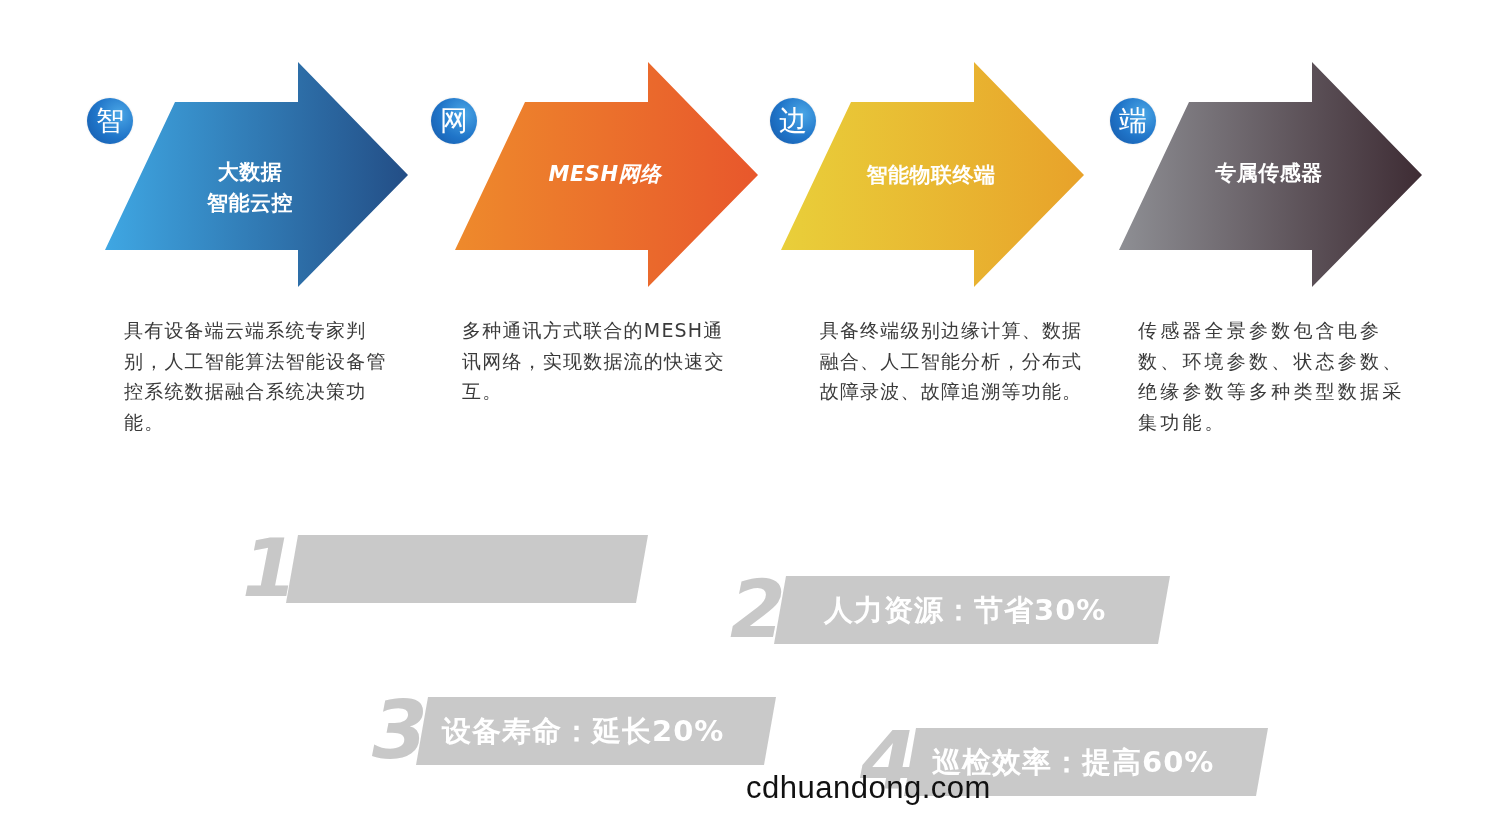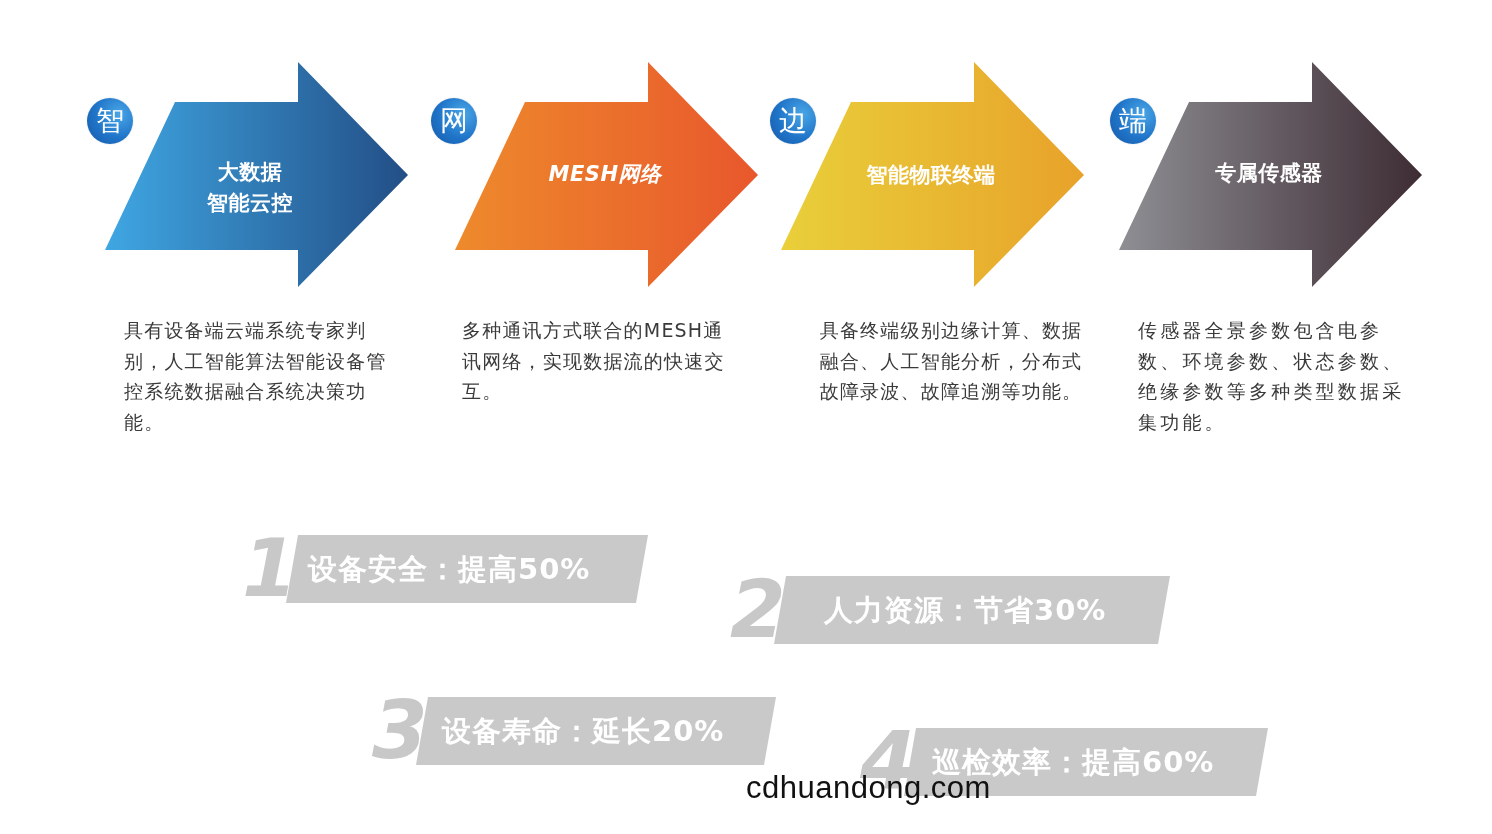--- a/index.html
+++ b/index.html
@@ -106,21 +106,20 @@
   <div class="desc" style="left:1138px; letter-spacing:3.2px;">传感器全景参数包含电参数、环境参数、状态参数、绝缘参数等多种类型数据采集功能。</div>
 </div>
 
 <div>
 
   <div class="stat" style="left:240px; top:535px; width:410px;">
     <svg width="410" height="68">
       <polygon points="58,0 408,0 396,68 46,68" fill="#c9c9c9"></polygon>
     </svg>
     <div class="stat-num" style="left:2px; top:0;">1</div>
-    <div class="stat-text" style="left:68px; top:0;">设备安全：提高50%</div>
   </div>
 
   <div class="stat" style="left:728px; top:576px; width:444px;">
     <svg width="444" height="68">
       <polygon points="58,0 442,0 430,68 46,68" fill="#c9c9c9"></polygon>
     </svg>
     <div class="stat-num" style="left:2px; top:0;">2</div>
     <div class="stat-text" style="left:96px; top:0;">人力资源：节省30%</div>
   </div>
 

